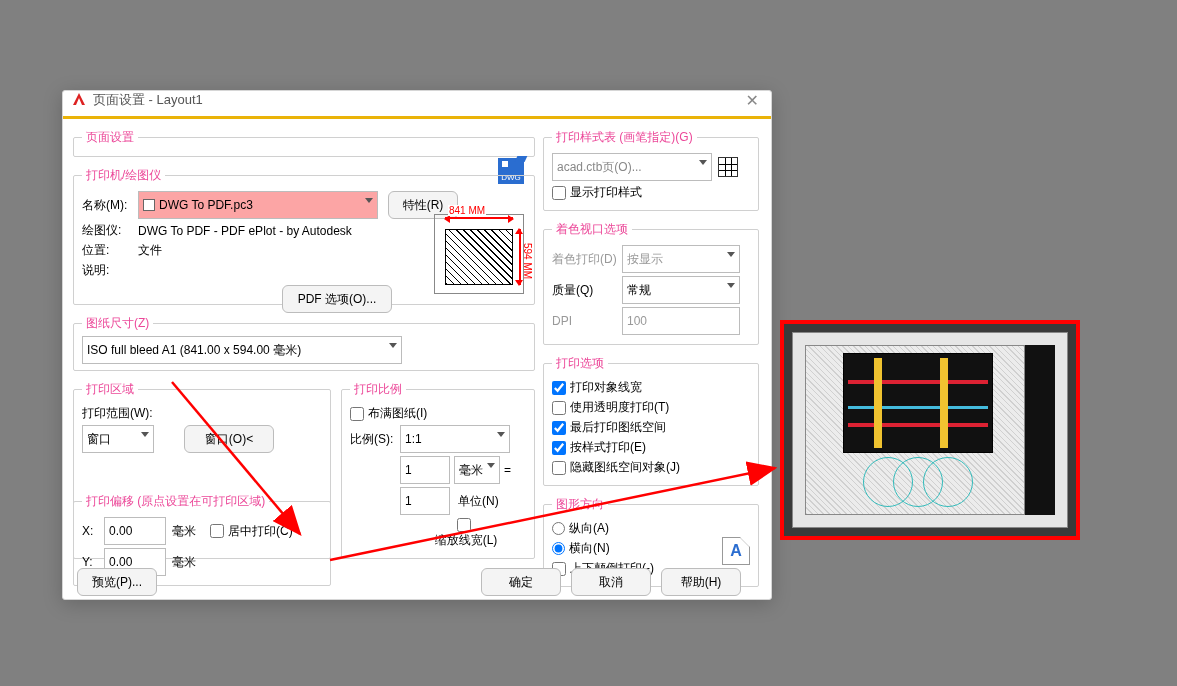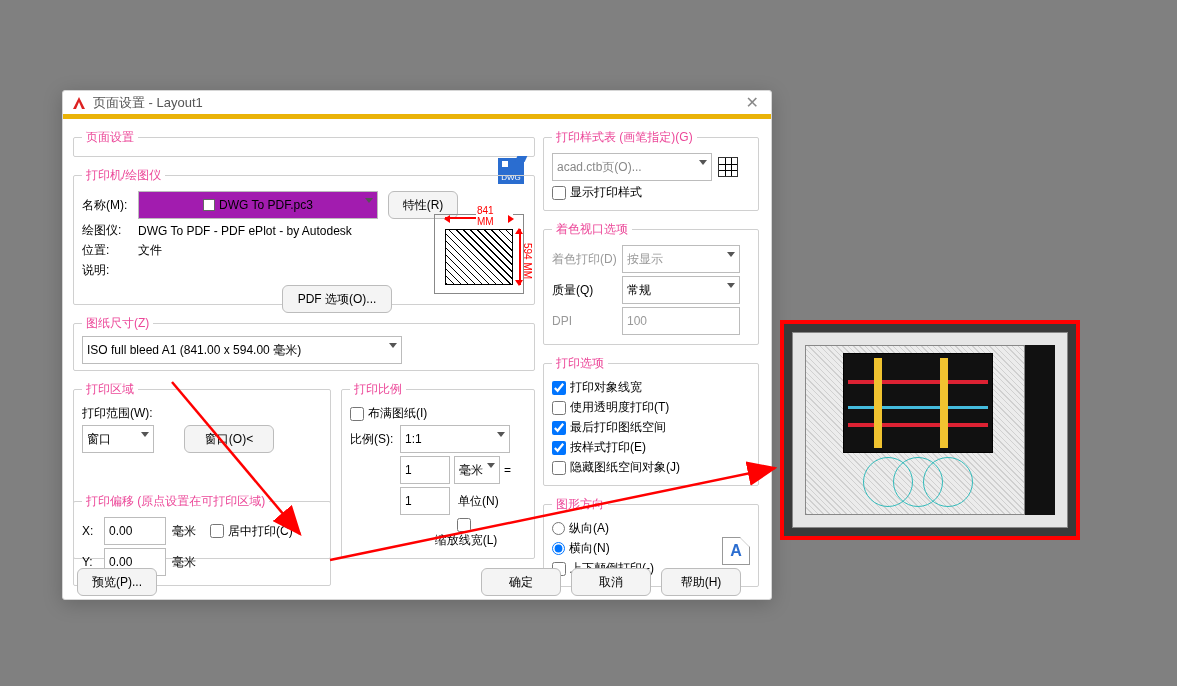--- a/index.html
+++ b/index.html
@@ -21,23 +21,22 @@
     width: 710px;
     height: 510px;
     background: #fff;
     border: 1px solid #d6d6d6;
     border-radius: 3px;
     box-shadow: 0 4px 20px rgba(0,0,0,0.2);
   }
   .titlebar {
     height: 28px;
     display: flex;
-    align-items: center;
     padding: 0 8px;
-    border-bottom: 5px solid #eab308;
+    border-bottom: 3px solid #eab308;
   }
   .app-icon {
     width: 16px; height: 16px;
     margin-right: 6px;
   }
   .app-icon svg { display:block; }
   .title-text { color:#555; font-size: 13px; flex:1; }
   .close-x { color:#888; font-size:16px; padding:0 4px; cursor:default; }
   .dlg-body {
     display: flex;
@@ -118,21 +117,21 @@
   }
   .paper-hatch {
     position:absolute; left:10px; top:14px; width:68px; height:56px;
     background: repeating-linear-gradient(45deg,#000 0,#000 1px,#fff 1px,#fff 5px);
     border:1px solid #000;
   }
   .paper-dim-top { position:absolute; left:10px; top:2px; width:68px; border-top:2px solid red; }
   .paper-dim-top::before,.paper-dim-top::after{content:"";position:absolute;top:-4px;width:0;height:0;border-top:4px solid transparent;border-bottom:4px solid transparent;}
   .paper-dim-top::before{left:-1px;border-right:6px solid red;}
   .paper-dim-top::after{right:-1px;border-left:6px solid red;}
-  .paper-dim-top span{position:absolute;left:31px;top:-14px;font-size:10px;color:red; background:#fff; padding:0 1px;}
+  .paper-dim-top span{position:absolute;left:3px;top:-14px;font-size:10px;color:red; background:#fff; padding:0 1px;}
   .paper-dim-right{position:absolute;right:2px;top:14px;height:56px;border-right:2px solid red;}
   .paper-dim-right::before,.paper-dim-right::after{content:"";position:absolute;right:-4px;width:0;height:0;border-left:4px solid transparent;border-right:4px solid transparent;}
   .paper-dim-right::before{top:-1px;border-bottom:6px solid red;}
   .paper-dim-right::after{bottom:-1px;border-top:6px solid red;}
   .paper-dim-right span{position:absolute;right:-14px;top:14px;font-size:10px;color:red;writing-mode:vertical-rl;}
   .check { display:flex;align-items:center; margin:3px 0; }
   .check input[type=checkbox]{ width:14px;height:14px; margin:0 4px 0 0;}
   .radio { display:flex;align-items:center; margin:3px 0;}
   .radio input[type=radio]{ margin:0 4px 0 0;}
   .two-col { display:flex; gap:10px;justify-content:flex-end; }
@@ -242,21 +241,21 @@
 
       <fieldset class="group" style="height:48px;">
         <legend>页面设置</legend>
         <span class="dwg-badge">DWG</span>
       </fieldset>
 
       <fieldset class="group" style="height:138px;">
         <legend>打印机/绘图仪</legend>
         <div class="row">
           <span class="lbl w54">名称(M):</span>
-          <div class="combo" style="width:240px;background:#a21caf;justify-content:center;">
+          <div class="combo" style="width:240px;background:#fca5a5;">
             <span style="display:inline-flex;align-items:center;">
               <span style="width:12px;height:12px;border:1px solid #666;margin-right:4px;background:linear-gradient(#fff,#fff) 2px 6px/8px 3px no-repeat,#fff;"></span>
               <span>DWG To PDF.pc3</span>
             </span>
             <span class="tri"></span>
           </div>
           <span style="width:10px;"></span>
           <span class="btn">特性(R)</span>
         </div>
         <div class="row">

